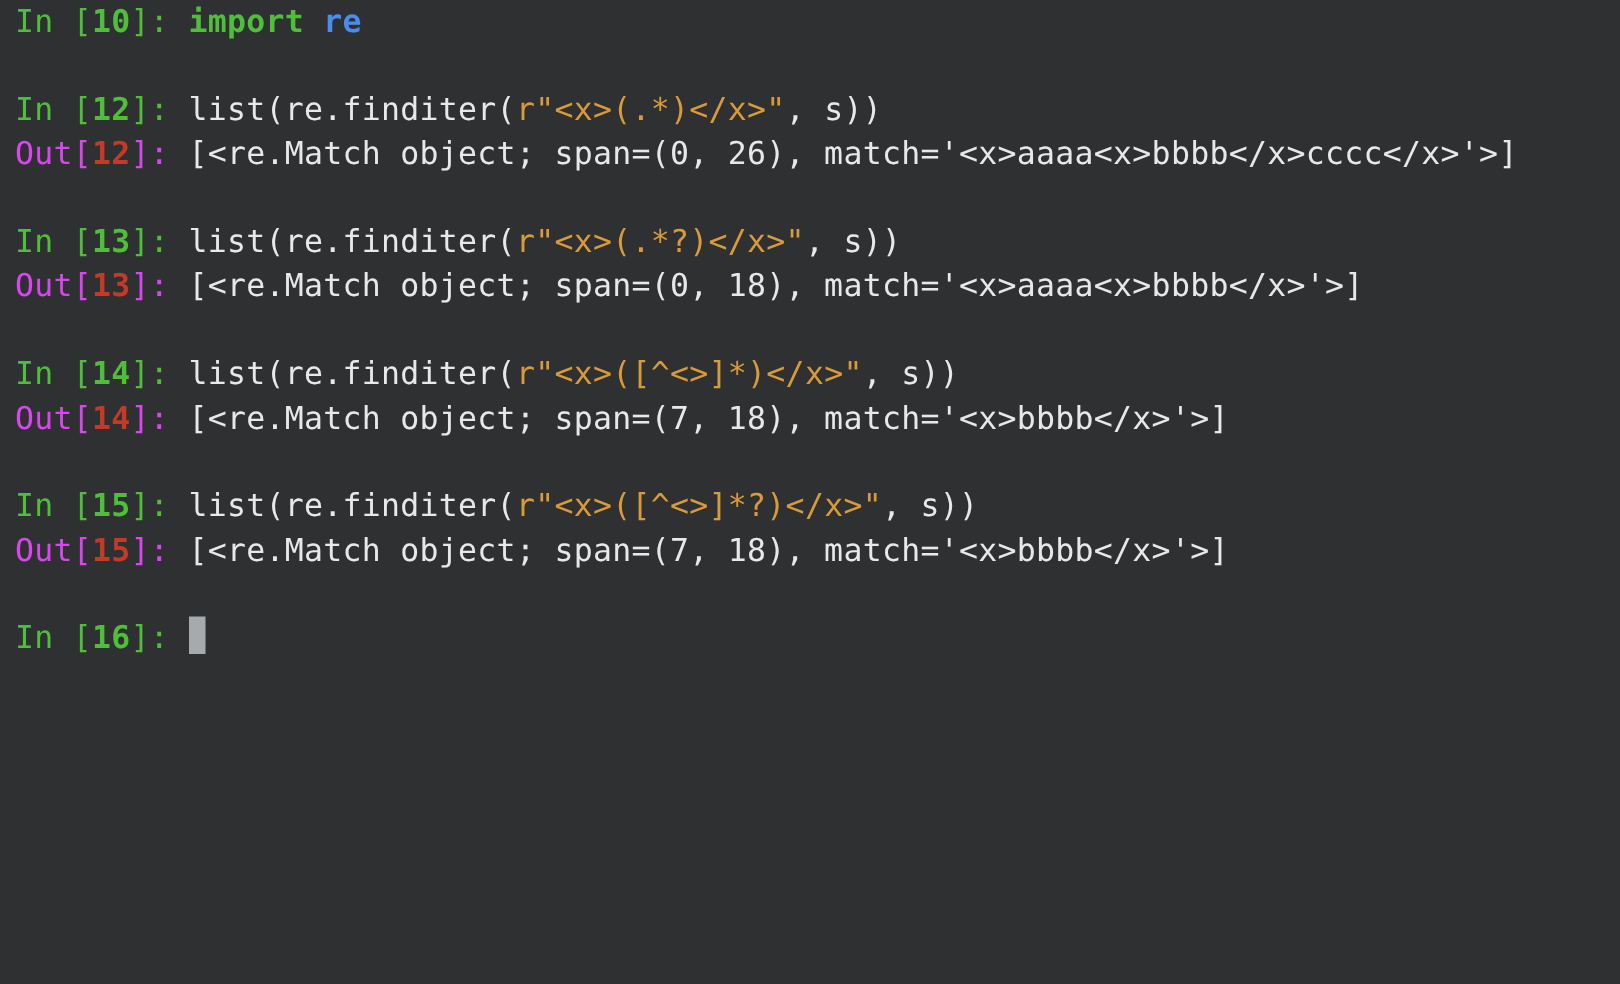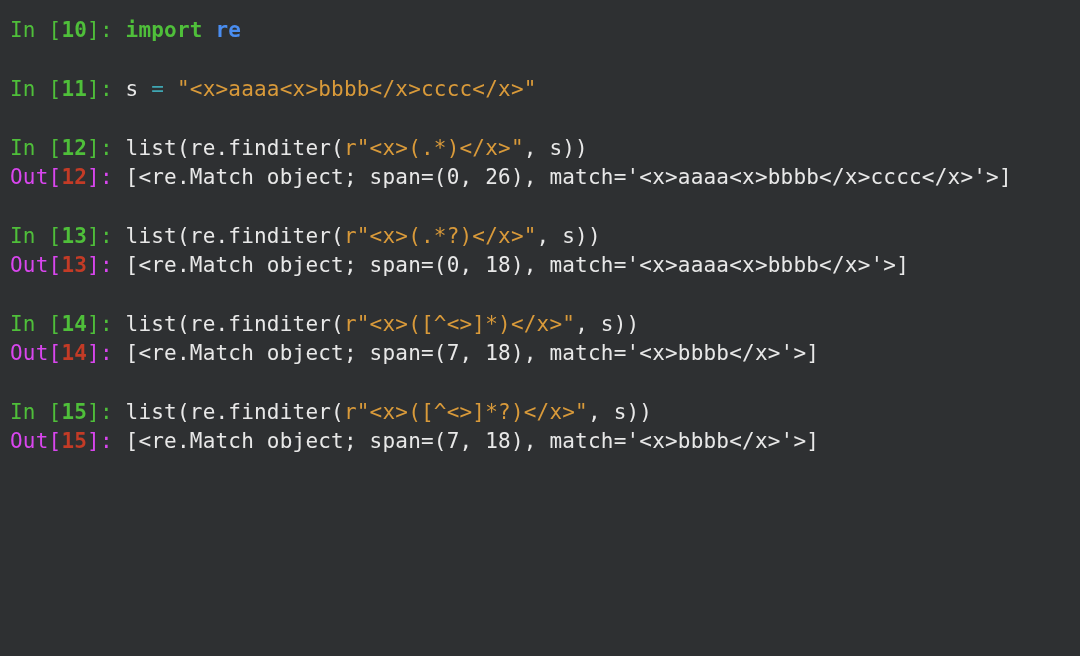--- a/index.html
+++ b/index.html
@@ -6,21 +6,21 @@
     margin: 0;
     padding: 0;
     background: #2e3032;
     color: #e8e8e8;
     font-family: "DejaVu Sans Mono", "Liberation Mono", Menlo, Consolas, monospace;
     font-size: 21px;
     line-height: 1.40;
     letter-spacing: 0.2px;
   }
   #terminal {
-    padding: 16px 10px 10px 10px;
+    padding: 0 10px 10px 10px;
     white-space: pre-wrap;
     word-break: break-all;
     width: 1080px;
     box-sizing: border-box;
   }
   .line { display: block; }
   .green-b { color: #4fbf3a; font-weight: bold; }
   .green   { color: #4fbf3a; }
   .red-b   { color: #c33b26; font-weight: bold; }
   .dred    { color: #d946ef; }
@@ -32,18 +32,17 @@
     width: 0.55em;
     height: 1.15em;
     background: #a7aaac;
     vertical-align: -0.15em;
   }
 </style>
 </head>
 <body>
 
 <div id="terminal"><span class="line"><span class="green">In [</span><span class="green-b">10</span><span class="green">]: </span><span class="green-b">import</span><span> </span><span class="blue-b">re</span></span>
-<span class="line"><span class="green">In [</span><span class="green-b">11</span><span class="green">]: </span><span>s </span><span class="teal">=</span><span> </span><span class="orange">"&lt;x&gt;aaaa&lt;x&gt;bbbb&lt;/x&gt;cccc&lt;/x&gt;"</span></span>
 <span class="line"><span class="green">In [</span><span class="green-b">12</span><span class="green">]: </span><span>list(re.finditer(</span><span class="orange">r"&lt;x&gt;(.*)&lt;/x&gt;"</span><span>, s))</span></span><span class="line"><span class="dred">Out[</span><span class="red-b">12</span><span class="dred">]: </span><span>[&lt;re.Match object; span=(0, 26), match='&lt;x&gt;aaaa&lt;x&gt;bbbb&lt;/x&gt;cccc&lt;/x&gt;'&gt;]</span></span>
 <span class="line"><span class="green">In [</span><span class="green-b">13</span><span class="green">]: </span><span>list(re.finditer(</span><span class="orange">r"&lt;x&gt;(.*?)&lt;/x&gt;"</span><span>, s))</span></span><span class="line"><span class="dred">Out[</span><span class="red-b">13</span><span class="dred">]: </span><span>[&lt;re.Match object; span=(0, 18), match='&lt;x&gt;aaaa&lt;x&gt;bbbb&lt;/x&gt;'&gt;]</span></span>
 <span class="line"><span class="green">In [</span><span class="green-b">14</span><span class="green">]: </span><span>list(re.finditer(</span><span class="orange">r"&lt;x&gt;([^&lt;&gt;]*)&lt;/x&gt;"</span><span>, s))</span></span><span class="line"><span class="dred">Out[</span><span class="red-b">14</span><span class="dred">]: </span><span>[&lt;re.Match object; span=(7, 18), match='&lt;x&gt;bbbb&lt;/x&gt;'&gt;]</span></span>
 <span class="line"><span class="green">In [</span><span class="green-b">15</span><span class="green">]: </span><span>list(re.finditer(</span><span class="orange">r"&lt;x&gt;([^&lt;&gt;]*?)&lt;/x&gt;"</span><span>, s))</span></span><span class="line"><span class="dred">Out[</span><span class="red-b">15</span><span class="dred">]: </span><span>[&lt;re.Match object; span=(7, 18), match='&lt;x&gt;bbbb&lt;/x&gt;'&gt;]</span></span>
-</div>
+<span class="line"><span class="green">In [</span><span class="green-b">16</span><span class="green">]: </span><span class="cursor"></span></span></div>
 
 </body></html>

